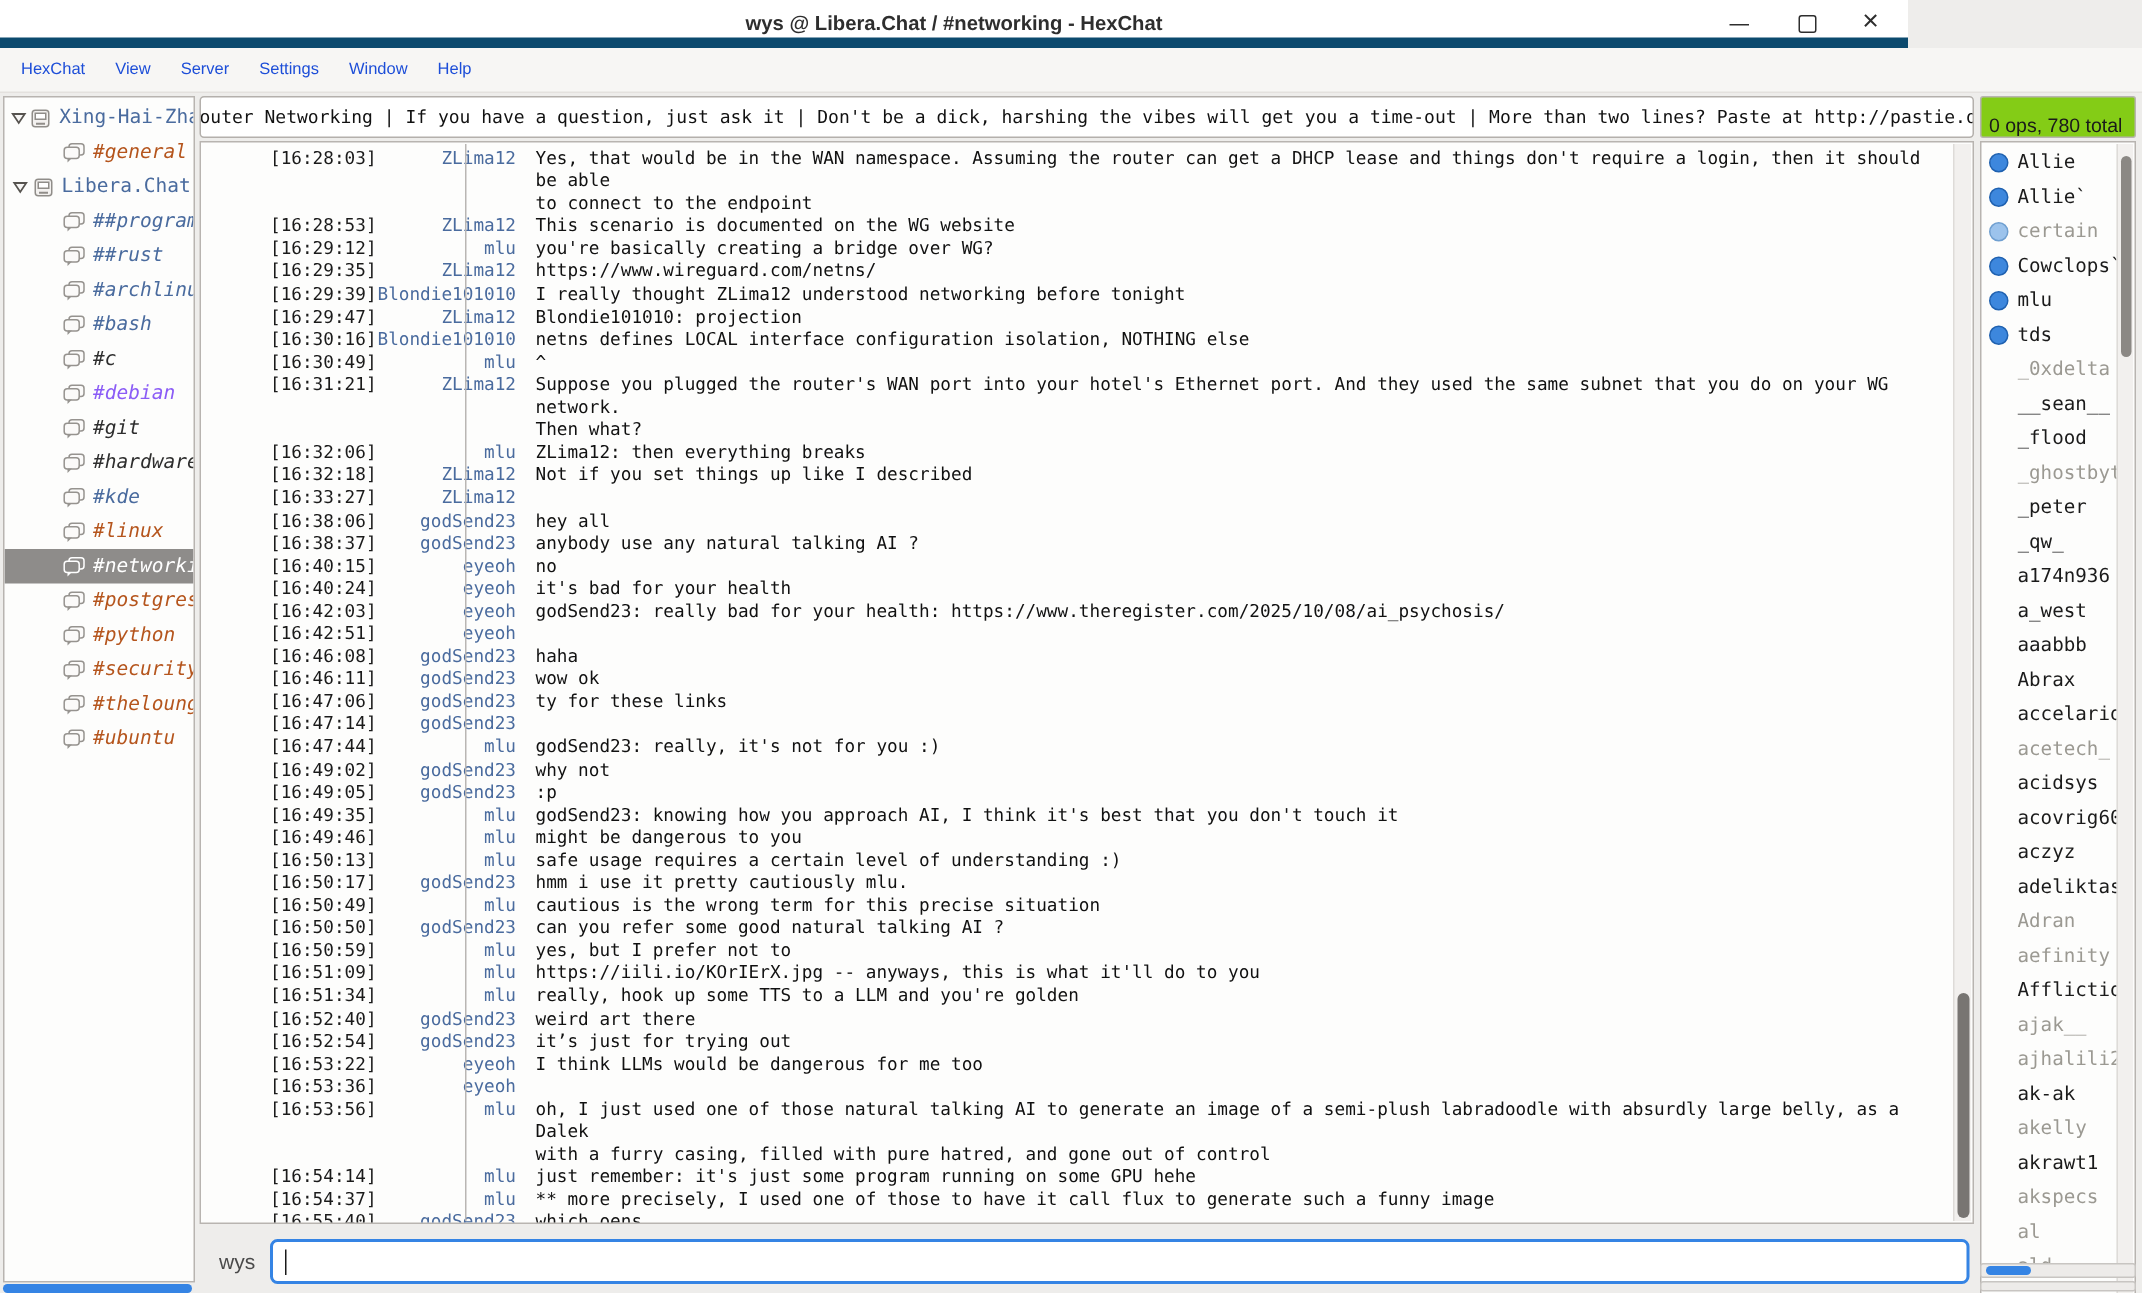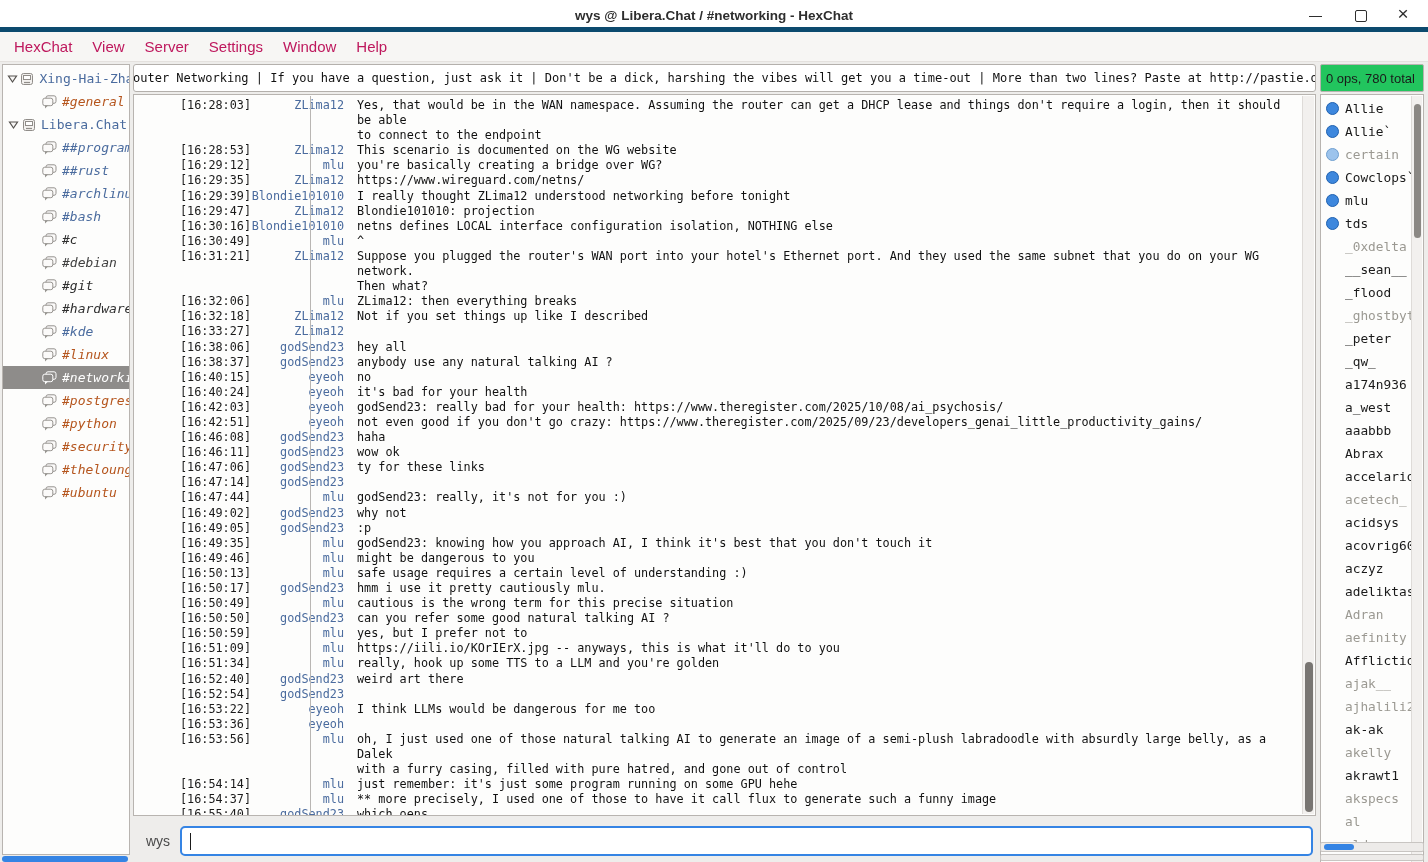--- a/index.html
+++ b/index.html
@@ -1,37 +1,37 @@
 <!DOCTYPE html>
 <html><head>
 <meta charset="utf-8">
 <style>
   * { margin:0; padding:0; box-sizing:border-box; }
   html,body { width:1428px; height:862px; overflow:hidden; background:#eeedeb;
               font-family:"Liberation Sans", sans-serif; }
   .abs { position:absolute; }
 
   
-  #titlebar { left:0; top:0; width:1428px; height:32px; background:#ffffff;
-              border-bottom:5px solid #0c4a6e; }
+  #titlebar { left:0; top:0; width:1272px; height:32px; background:#ffffff;
+              border-bottom:7px solid #0c4a6e; }
   #window-title { width:100%; text-align:center; line-height:31px; font-size:13.5px;
                   font-weight:bold; color:#2e2e2e; }
   .winbtn { position:absolute; top:0; width:34px; height:31px; background:none; border:none;
             color:#2e2e2e; cursor:pointer; }
   #btn-min { right:96px; } #btn-max { right:50px; } #btn-close { right:8px; }
   .min-glyph { display:inline-block; width:13px; height:1.6px; background:#2e2e2e; vertical-align:middle;}
   .max-glyph { display:inline-block; width:12px; height:12px; border:1.6px solid #2e2e2e;
                border-radius:2px; vertical-align:middle; }
   .close-glyph { font-size:19px; font-weight:400; line-height:10px; }
 
   
   #menubar { left:0; top:32px; width:1428px; height:30px; background:#f7f6f4;
              display:flex; align-items:stretch; padding-left:4px;
              border-bottom:1px solid #e4e1de; }
-  .menu-item { padding:0 10px; line-height:29px; font-size:15px; color:#be185d; cursor:pointer; }
+  .menu-item { padding:0 10px; line-height:29px; font-size:11px; color:#1d4ed8; cursor:pointer; }
 
   
   .panel { position:absolute; background:#fdfdfc; border:1px solid #b8b4b0; }
 
   
   #tree { left:2px; top:64px; width:128px; height:791px; overflow:hidden;
           font-family:"DejaVu Sans Mono", monospace; font-size:13px; }
   .tree-row { height:23px; display:flex; align-items:center; white-space:nowrap; cursor:pointer; }
   .tree-row.net { padding-left:4px; }
   .tree-row.chan { padding-left:37px;font-style:italic; }
@@ -63,23 +63,23 @@
                   background:#787572; border-radius:4px; }
 
   
   #own-nick { left:146px; top:833px; font-size:14px; color:#4a4a4a; position:absolute; }
   #entry { left:180px; top:826px; width:1133px; height:30px; background:#ffffff;
            border:2px solid #3584e4; border-radius:5px; position:absolute;
            display:flex; align-items:center; padding-left:8px; }
   #caret { width:1.4px; height:17px; background:#1a1a1a; }
 
   
-  #ulist-header { left:1320px; top:64px; width:104px; height:28px; background:#22c55e;
+  #ulist-header { left:1320px; top:64px; width:104px; height:28px; background:#84cc16;
                   border:1px solid #b8b4b0; border-radius:2px; overflow:hidden;
-                  display:flex; align-items:center; }
+                  display:flex; align-items:flex-end; }
   #ulist-header span { font-size:13px; color:#1a1a1a; padding-left:5px; white-space:nowrap; }
   #userlist { left:1320px; top:94px; width:104px; height:832px; overflow:hidden;
               font-family:"DejaVu Sans Mono", monospace; font-size:12.8px; }
   #ulist-rows { padding-top:2px; }
   .urow { height:23px; display:flex; align-items:center; padding-left:5px; white-space:nowrap; cursor:pointer; }
   .udot { width:13px; height:13px; border-radius:50%; flex:none; margin-right:6px;
           background:#3d87dd; border:1px solid #1f61b0; }
   .udot.away { background:#9cc3ec; border-color:#6f9fd0; }
   .uspacer { width:19px; flex:none; }
   .uname { overflow:hidden; color:#1a1a1a; }
@@ -207,21 +207,21 @@
       <span class="lbl" style="color: rgb(46, 46, 46);">#c</span>
     </div>
     <div class="tree-row chan">
       <span class="ticon">
         <svg width="15" height="14" viewBox="0 0 15 14">
           <rect x="4" y="0.8" width="10" height="7.5" rx="2" fill="#fbfaf9" stroke="#96938f"></rect>
           <rect x="0.8" y="3.2" width="10" height="7.5" rx="2" fill="#fbfaf9" stroke="#96938f"></rect>
           <path d="M3 10.4 l0 3 3-3 z" fill="#96938f"></path>
         </svg>
       </span>
-      <span class="lbl" style="color: #404040;">#debian</span>
+      <span class="lbl" style="color: #8b5cf6;">#debian</span>
     </div>
     <div class="tree-row chan">
       <span class="ticon">
         <svg width="15" height="14" viewBox="0 0 15 14">
           <rect x="4" y="0.8" width="10" height="7.5" rx="2" fill="#fbfaf9" stroke="#96938f"></rect>
           <rect x="0.8" y="3.2" width="10" height="7.5" rx="2" fill="#fbfaf9" stroke="#96938f"></rect>
           <path d="M3 10.4 l0 3 3-3 z" fill="#96938f"></path>
         </svg>
       </span>
       <span class="lbl" style="color: rgb(46, 46, 46);">#git</span>
@@ -407,21 +407,20 @@
         <span class="cm">it's bad for your health</span>
       </div>
       <div class="crow">
         <span class="ct">[16:42:03]</span>
         <span class="cn" style="color: rgb(74, 107, 158);">eyeoh</span>
         <span class="cm">godSend23: really bad for your health: https://www.theregister.com/2025/10/08/ai_psychosis/</span>
       </div>
       <div class="crow">
         <span class="ct">[16:42:51]</span>
         <span class="cn" style="color: rgb(74, 107, 158);">eyeoh</span>
-        <span class="cm">not even good if you don't go crazy: https://www.theregister.com/2025/09/23/developers_genai_little_productivity_gains/</span>
       </div>
       <div class="crow">
         <span class="ct">[16:46:08]</span>
         <span class="cn" style="color: rgb(74, 107, 158);">godSend23</span>
         <span class="cm">haha</span>
       </div>
       <div class="crow">
         <span class="ct">[16:46:11]</span>
         <span class="cn" style="color: rgb(74, 107, 158);">godSend23</span>
         <span class="cm">wow ok</span>
@@ -496,20 +495,21 @@
         <span class="cm">really, hook up some TTS to a LLM and you're golden</span>
       </div>
       <div class="crow">
         <span class="ct">[16:52:40]</span>
         <span class="cn" style="color: rgb(74, 107, 158);">godSend23</span>
         <span class="cm">weird art there</span>
       </div>
       <div class="crow">
         <span class="ct">[16:52:54]</span>
         <span class="cn" style="color: rgb(74, 107, 158);">godSend23</span>
+        <span class="cm">it’s just for trying out</span>
       </div>
       <div class="crow">
         <span class="ct">[16:53:22]</span>
         <span class="cn" style="color: rgb(74, 107, 158);">eyeoh</span>
         <span class="cm">I think LLMs would be dangerous for me too</span>
       </div>
       <div class="crow">
         <span class="ct">[16:53:36]</span>
         <span class="cn" style="color: rgb(74, 107, 158);">eyeoh</span>
       </div>

